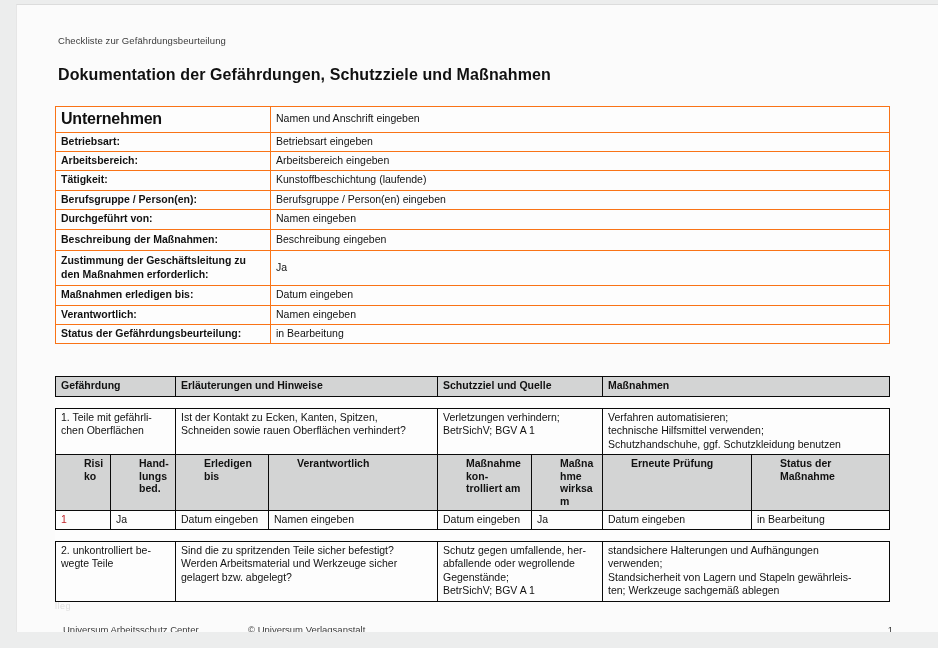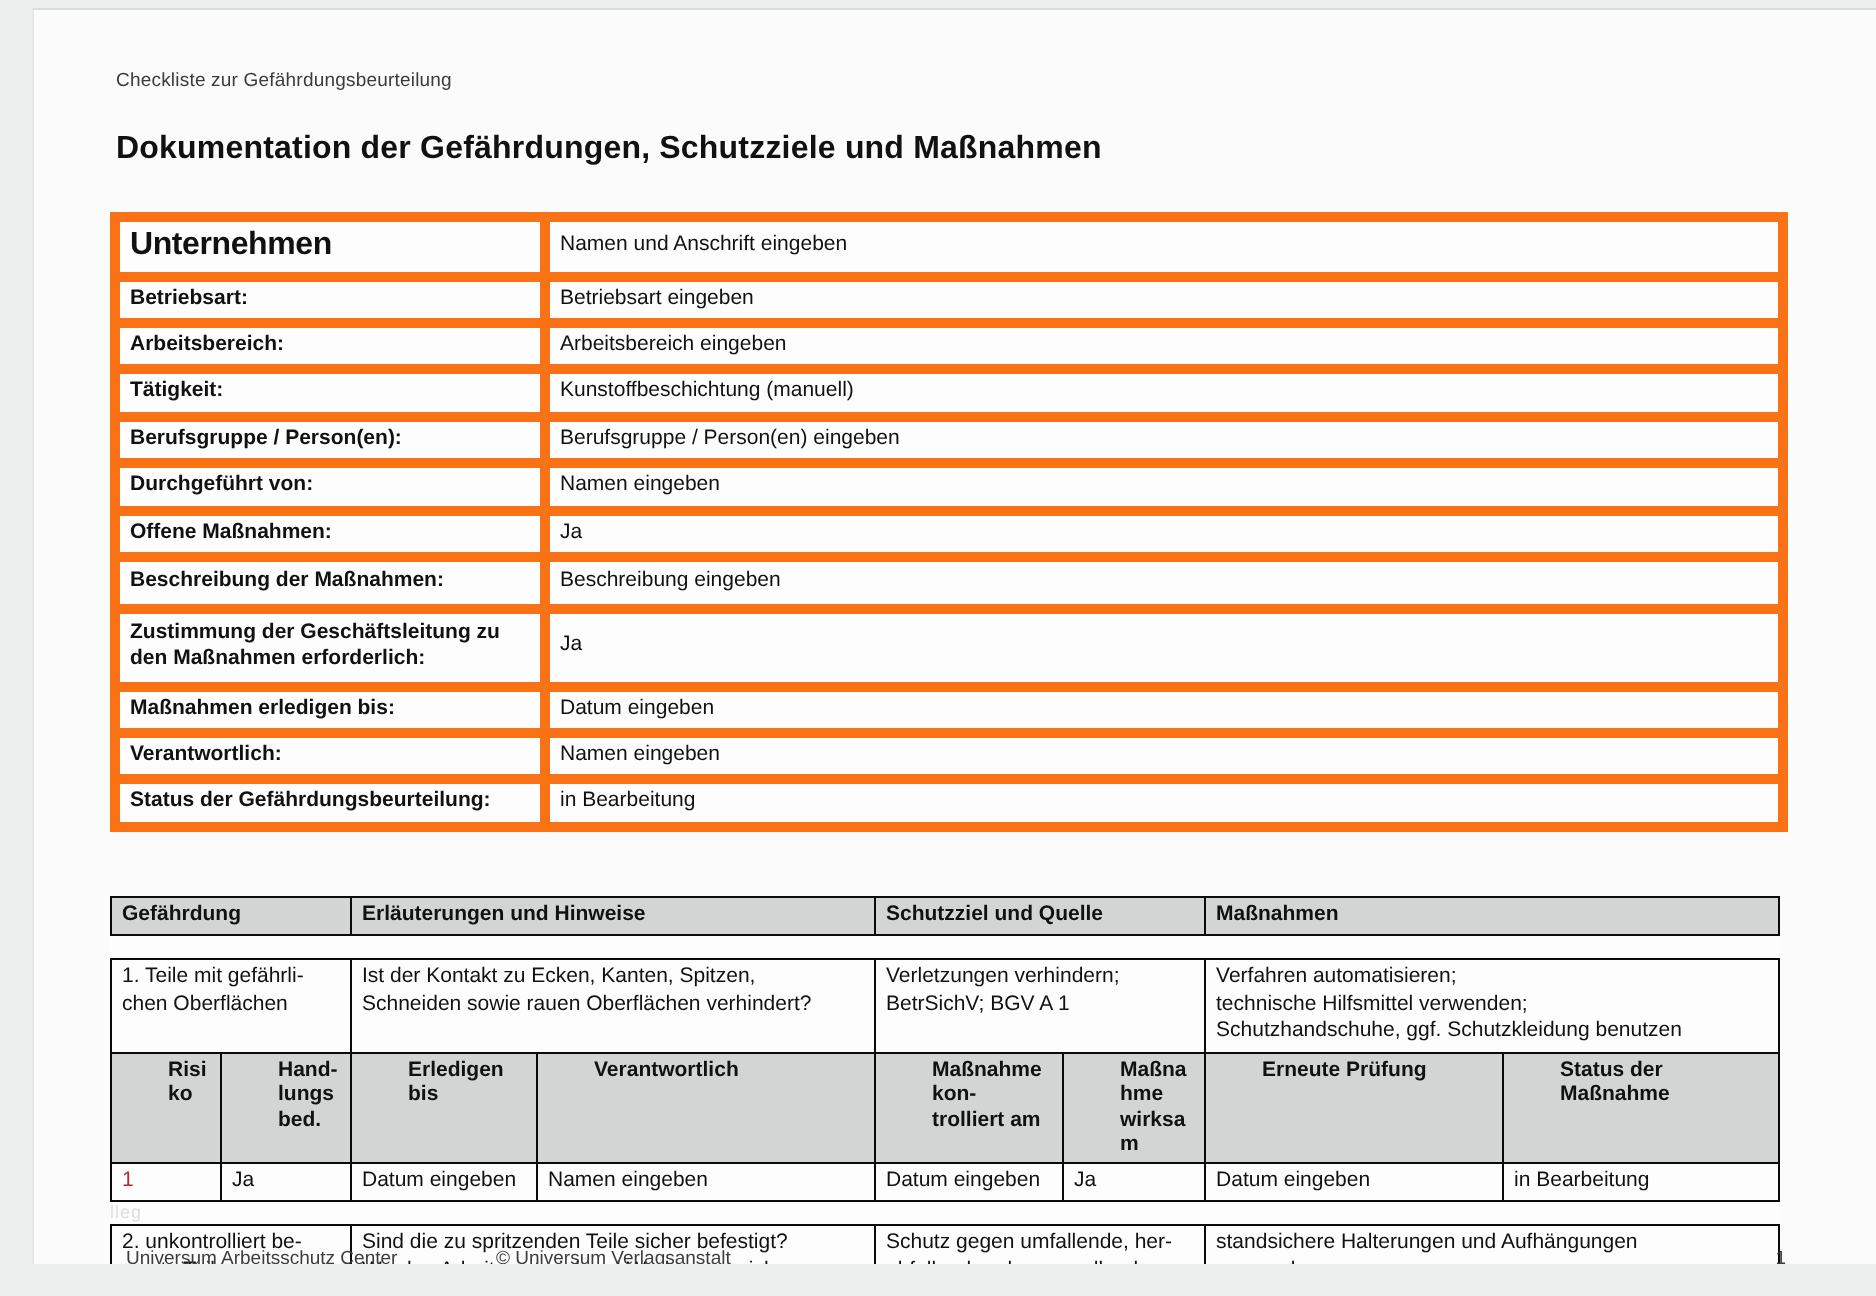--- a/index.html
+++ b/index.html
@@ -52,21 +52,21 @@
   }
 
   
   table {
     border-collapse: collapse;
     table-layout: fixed;
     width: 834px;
     background: #fdfdfd;
   }
   td {
-    border: 5px solid #f97316;
+    border: 1px solid #f97316;
     font-size: 10.5px;
     color: #111;
     padding: 2px 5px 3px 5px;
     vertical-align: top;
     line-height: 1.28;
     word-wrap: break-word;
   }
 
   
   .t-company td.label {
@@ -174,33 +174,29 @@
         <tr>
           <td class="label">Betriebsart:</td>
           <td class="value">Betriebsart eingeben</td>
         </tr>
         <tr>
           <td class="label">Arbeitsbereich:</td>
           <td class="value">Arbeitsbereich eingeben</td>
         </tr>
         <tr>
           <td class="label">Tätigkeit:</td>
-          <td class="value">Kunstoffbeschichtung (manuell)</td>
+          <td class="value">Kunstoffbeschichtung (laufende)</td>
         </tr>
         <tr>
           <td class="label">Berufsgruppe / Person(en):</td>
           <td class="value">Berufsgruppe / Person(en) eingeben</td>
         </tr>
         <tr>
           <td class="label">Durchgeführt von:</td>
           <td class="value">Namen eingeben</td>
-        </tr>
-        <tr>
-          <td class="label">Offene Maßnahmen:</td>
-          <td class="value">Ja</td>
         </tr>
         <tr class="tall">
           <td class="label">Beschreibung der Maßnahmen:</td>
           <td class="value">Beschreibung eingeben</td>
         </tr>
         <tr class="tall">
           <td class="label">Zustimmung der Geschäftsleitung zu den Maßnahmen erforderlich:</td>
           <td class="value vmid">Ja</td>
         </tr>
         <tr>

